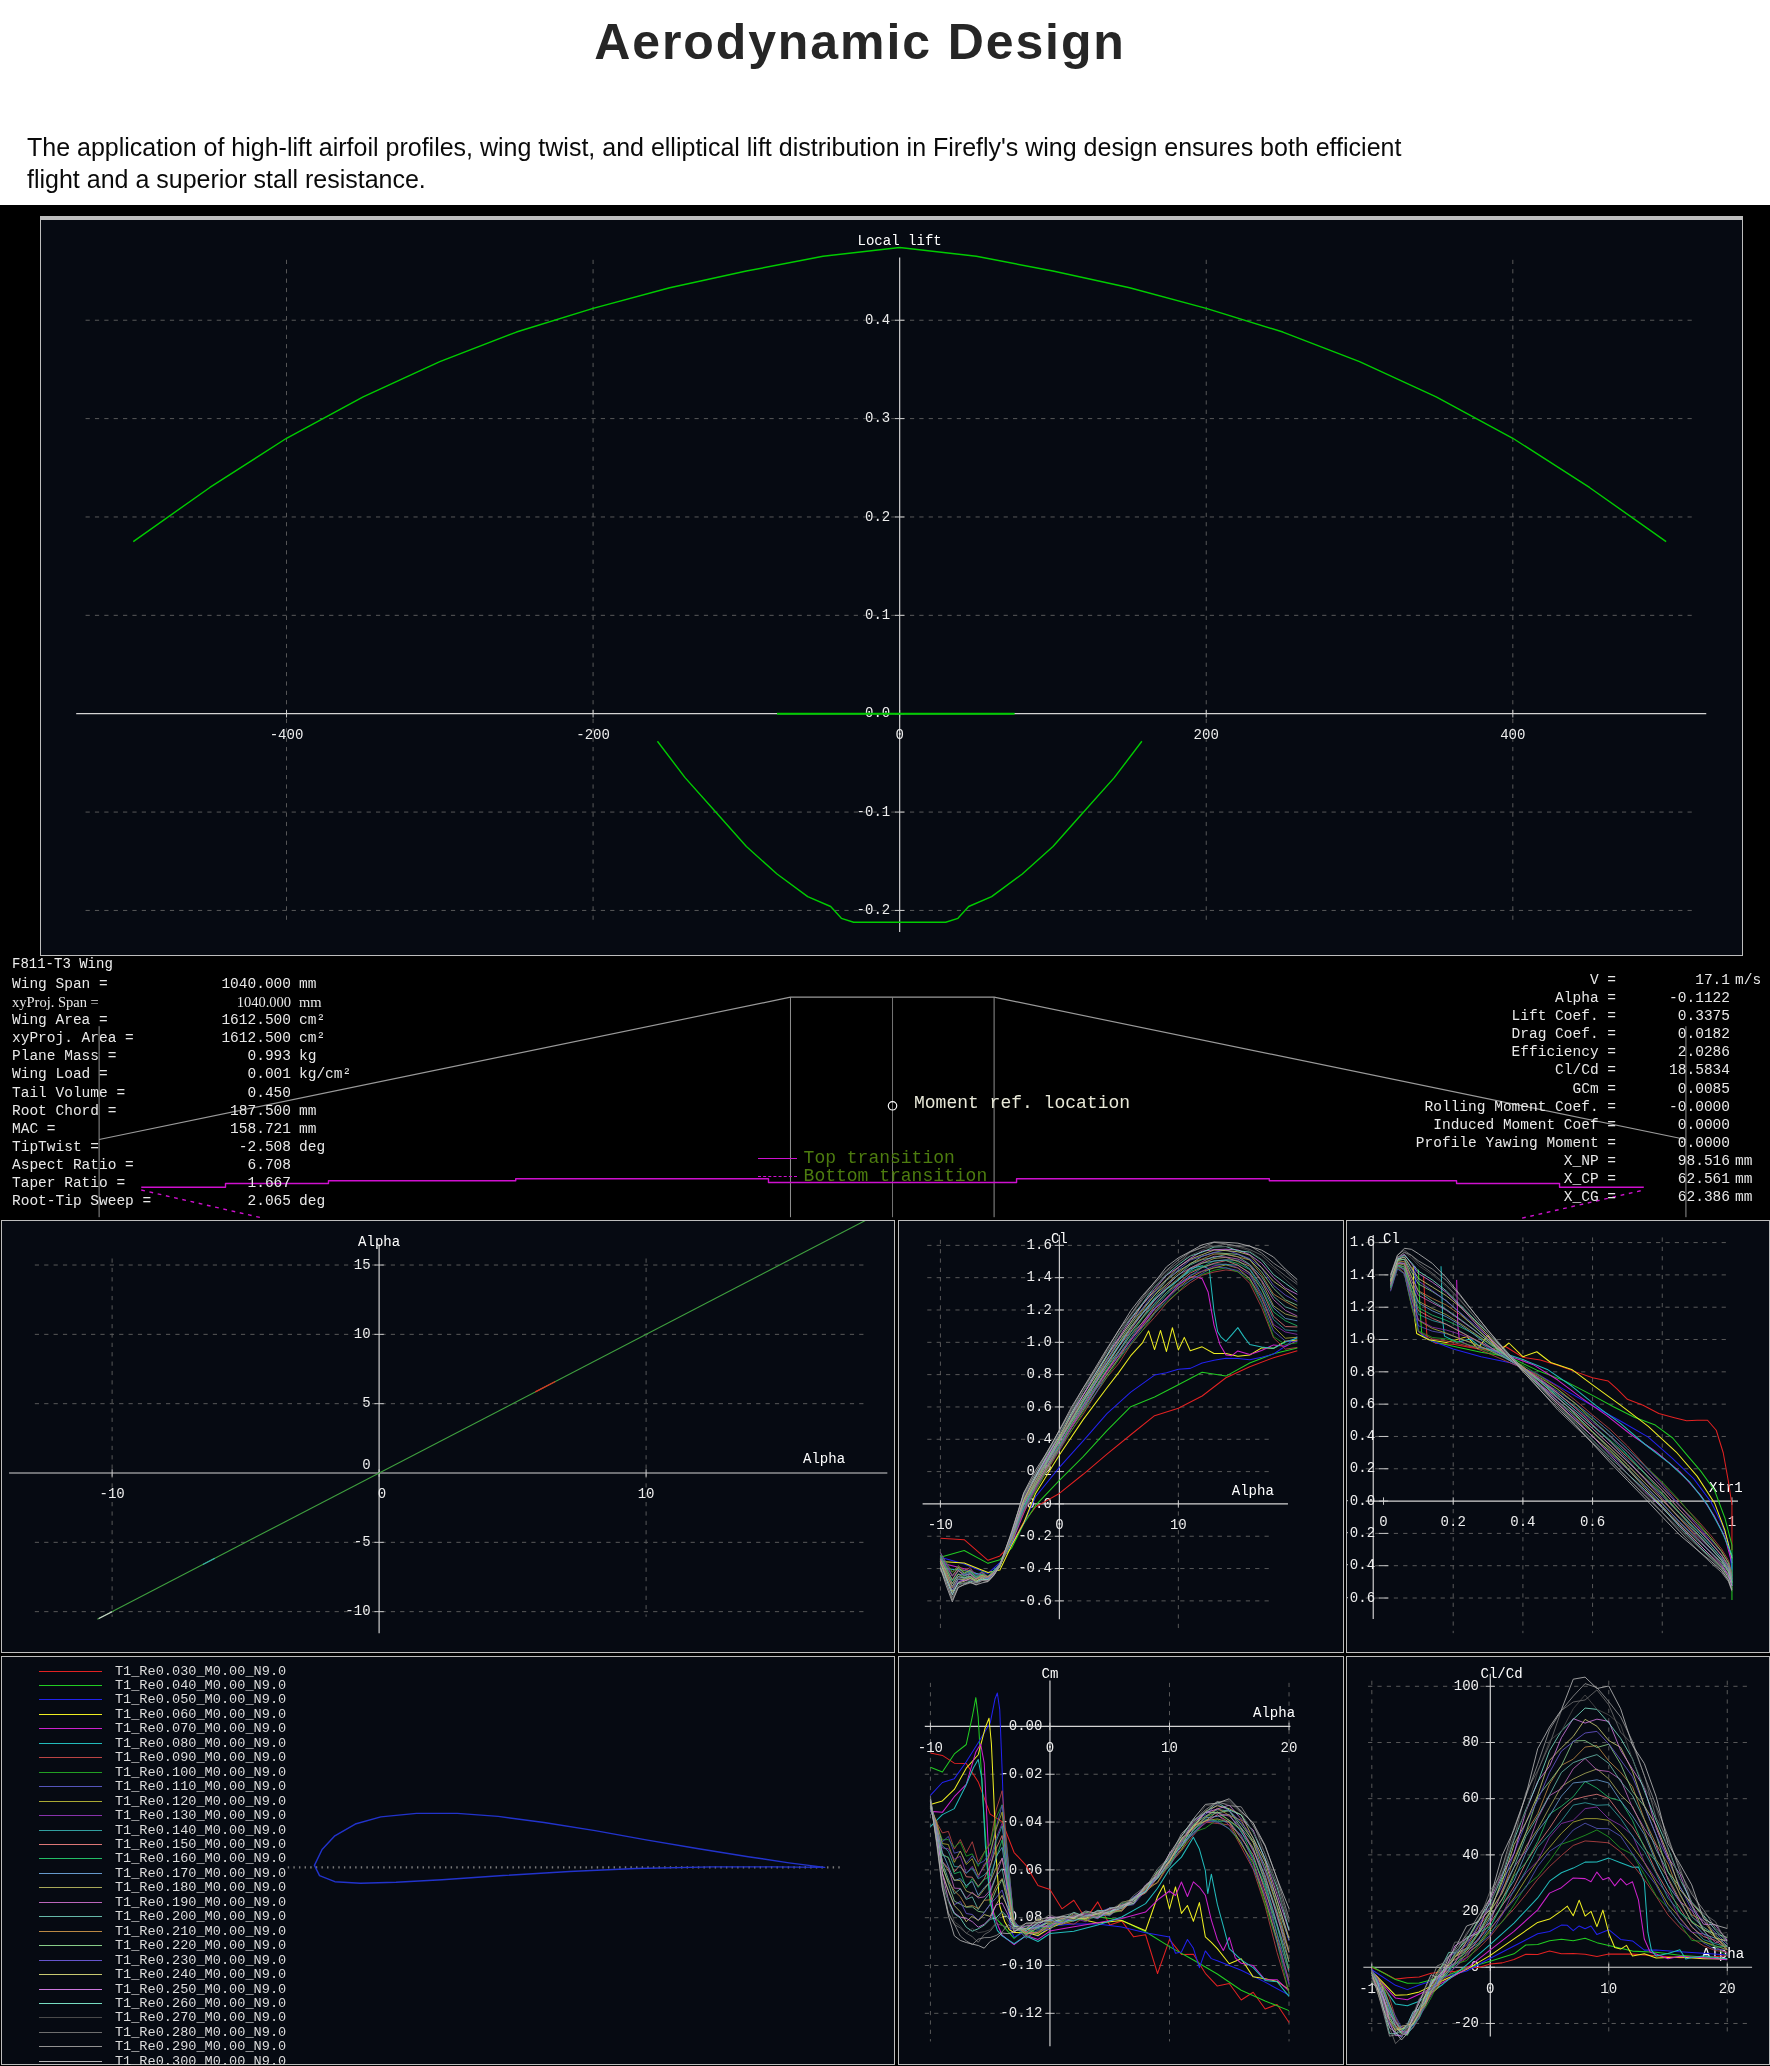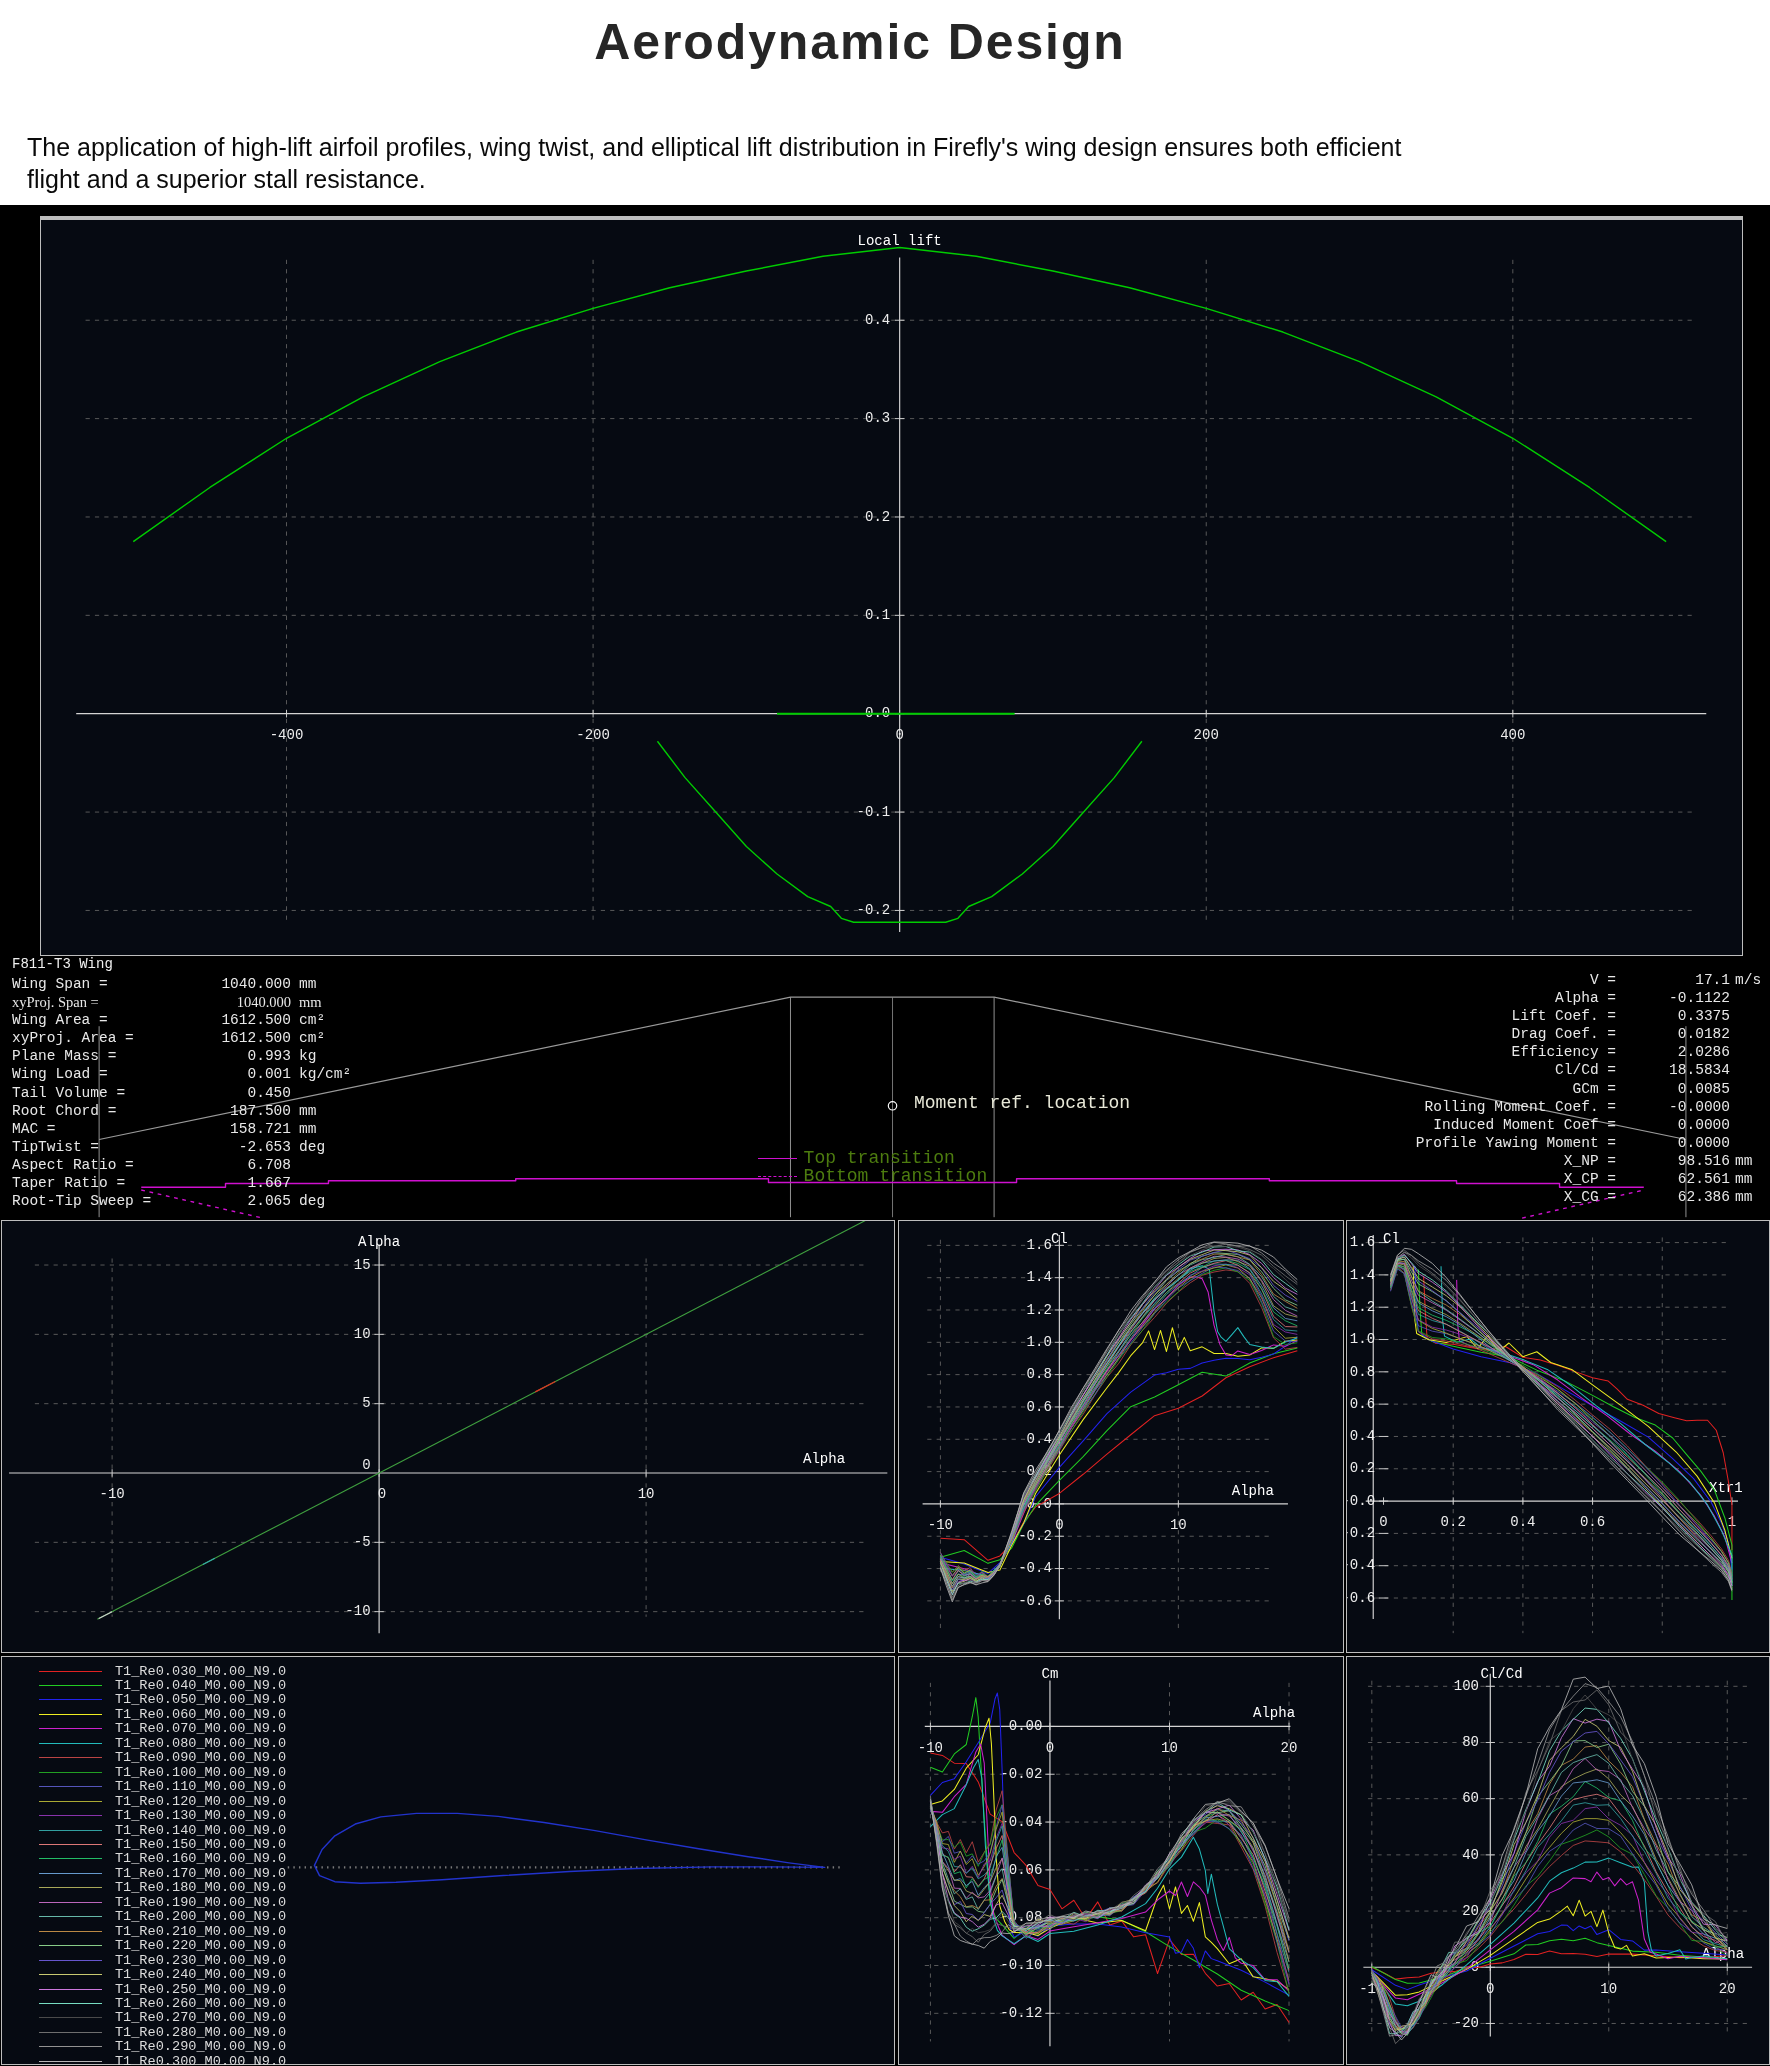--- a/index.html
+++ b/index.html
@@ -149,21 +149,21 @@
             <span class="pval">187.500</span>
             <span class="punit">mm</span>
           </div>
           <div class="prow" style="top: 145px;">
             <span class="plabel">MAC =</span>
             <span class="pval">158.721</span>
             <span class="punit">mm</span>
           </div>
           <div class="prow" style="top: 163px;">
             <span class="plabel">TipTwist =</span>
-            <span class="pval">-2.653</span>
+            <span class="pval">-2.508</span>
             <span class="punit">deg</span>
           </div>
           <div class="prow" style="top: 181px;">
             <span class="plabel">Aspect Ratio =</span>
             <span class="pval">6.708</span>
             <span class="punit"></span>
           </div>
           <div class="prow" style="top: 199px;">
             <span class="plabel">Taper Ratio =</span>
             <span class="pval">1.667</span>

